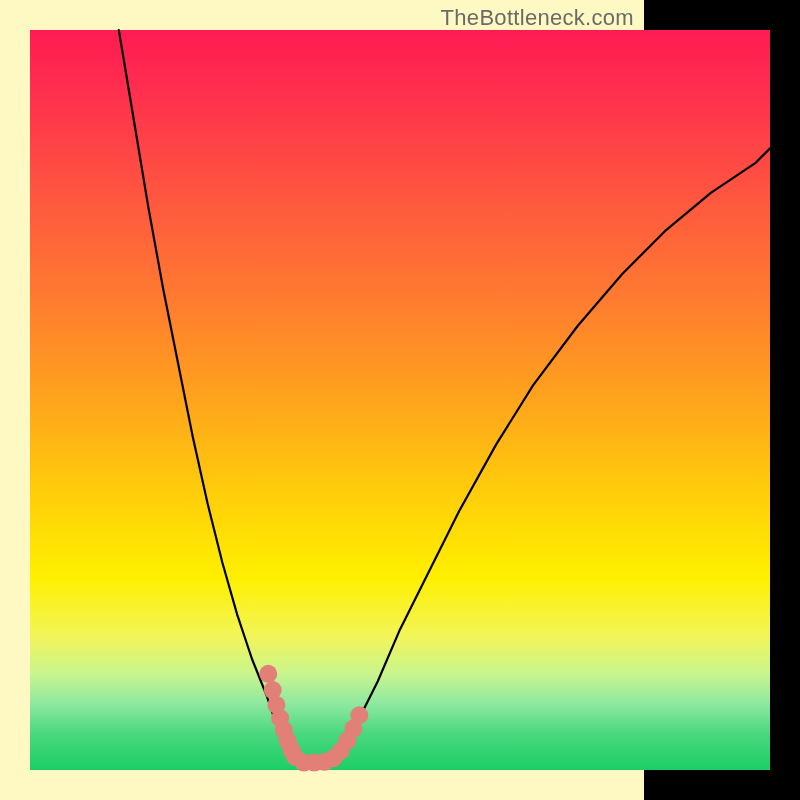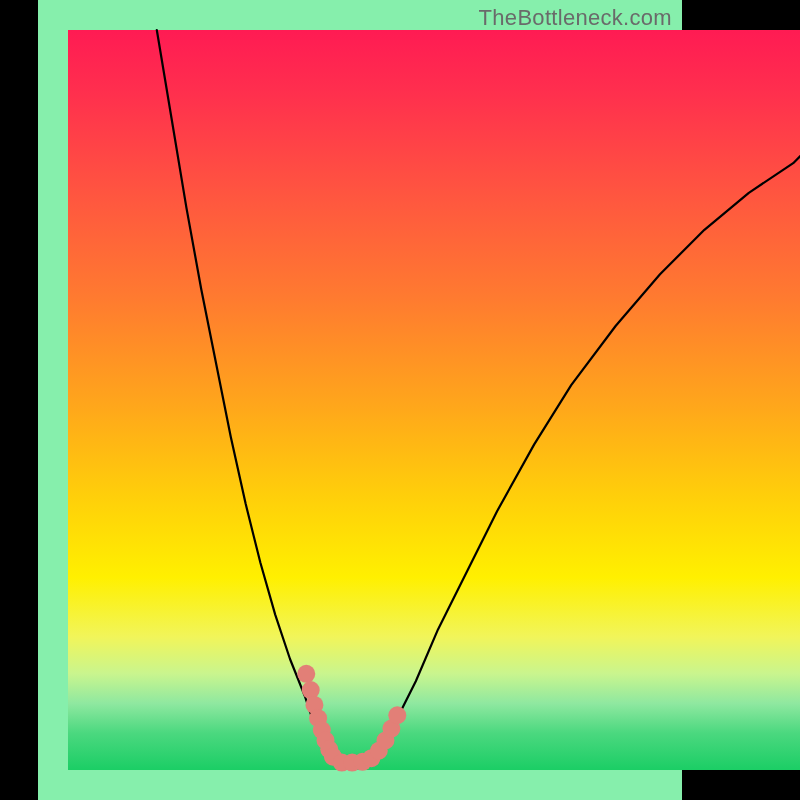--- a/index.html
+++ b/index.html
@@ -8,22 +8,21 @@
     width: 800px;
     height: 800px;
     overflow: hidden;
     background: #000;
     font-family: Arial, Helvetica, sans-serif;
   }
   .frame {
     position: relative;
     width: 644px;
     height: 800px;
-    background: #86efac;
-    margin-left: 38px;
+    background: #fef9c3;
   }
   .plot-area {
     position: absolute;
     left: 30px;
     top: 30px;
     width: 740px;
     height: 740px;
     
     background: linear-gradient(
       to bottom,

